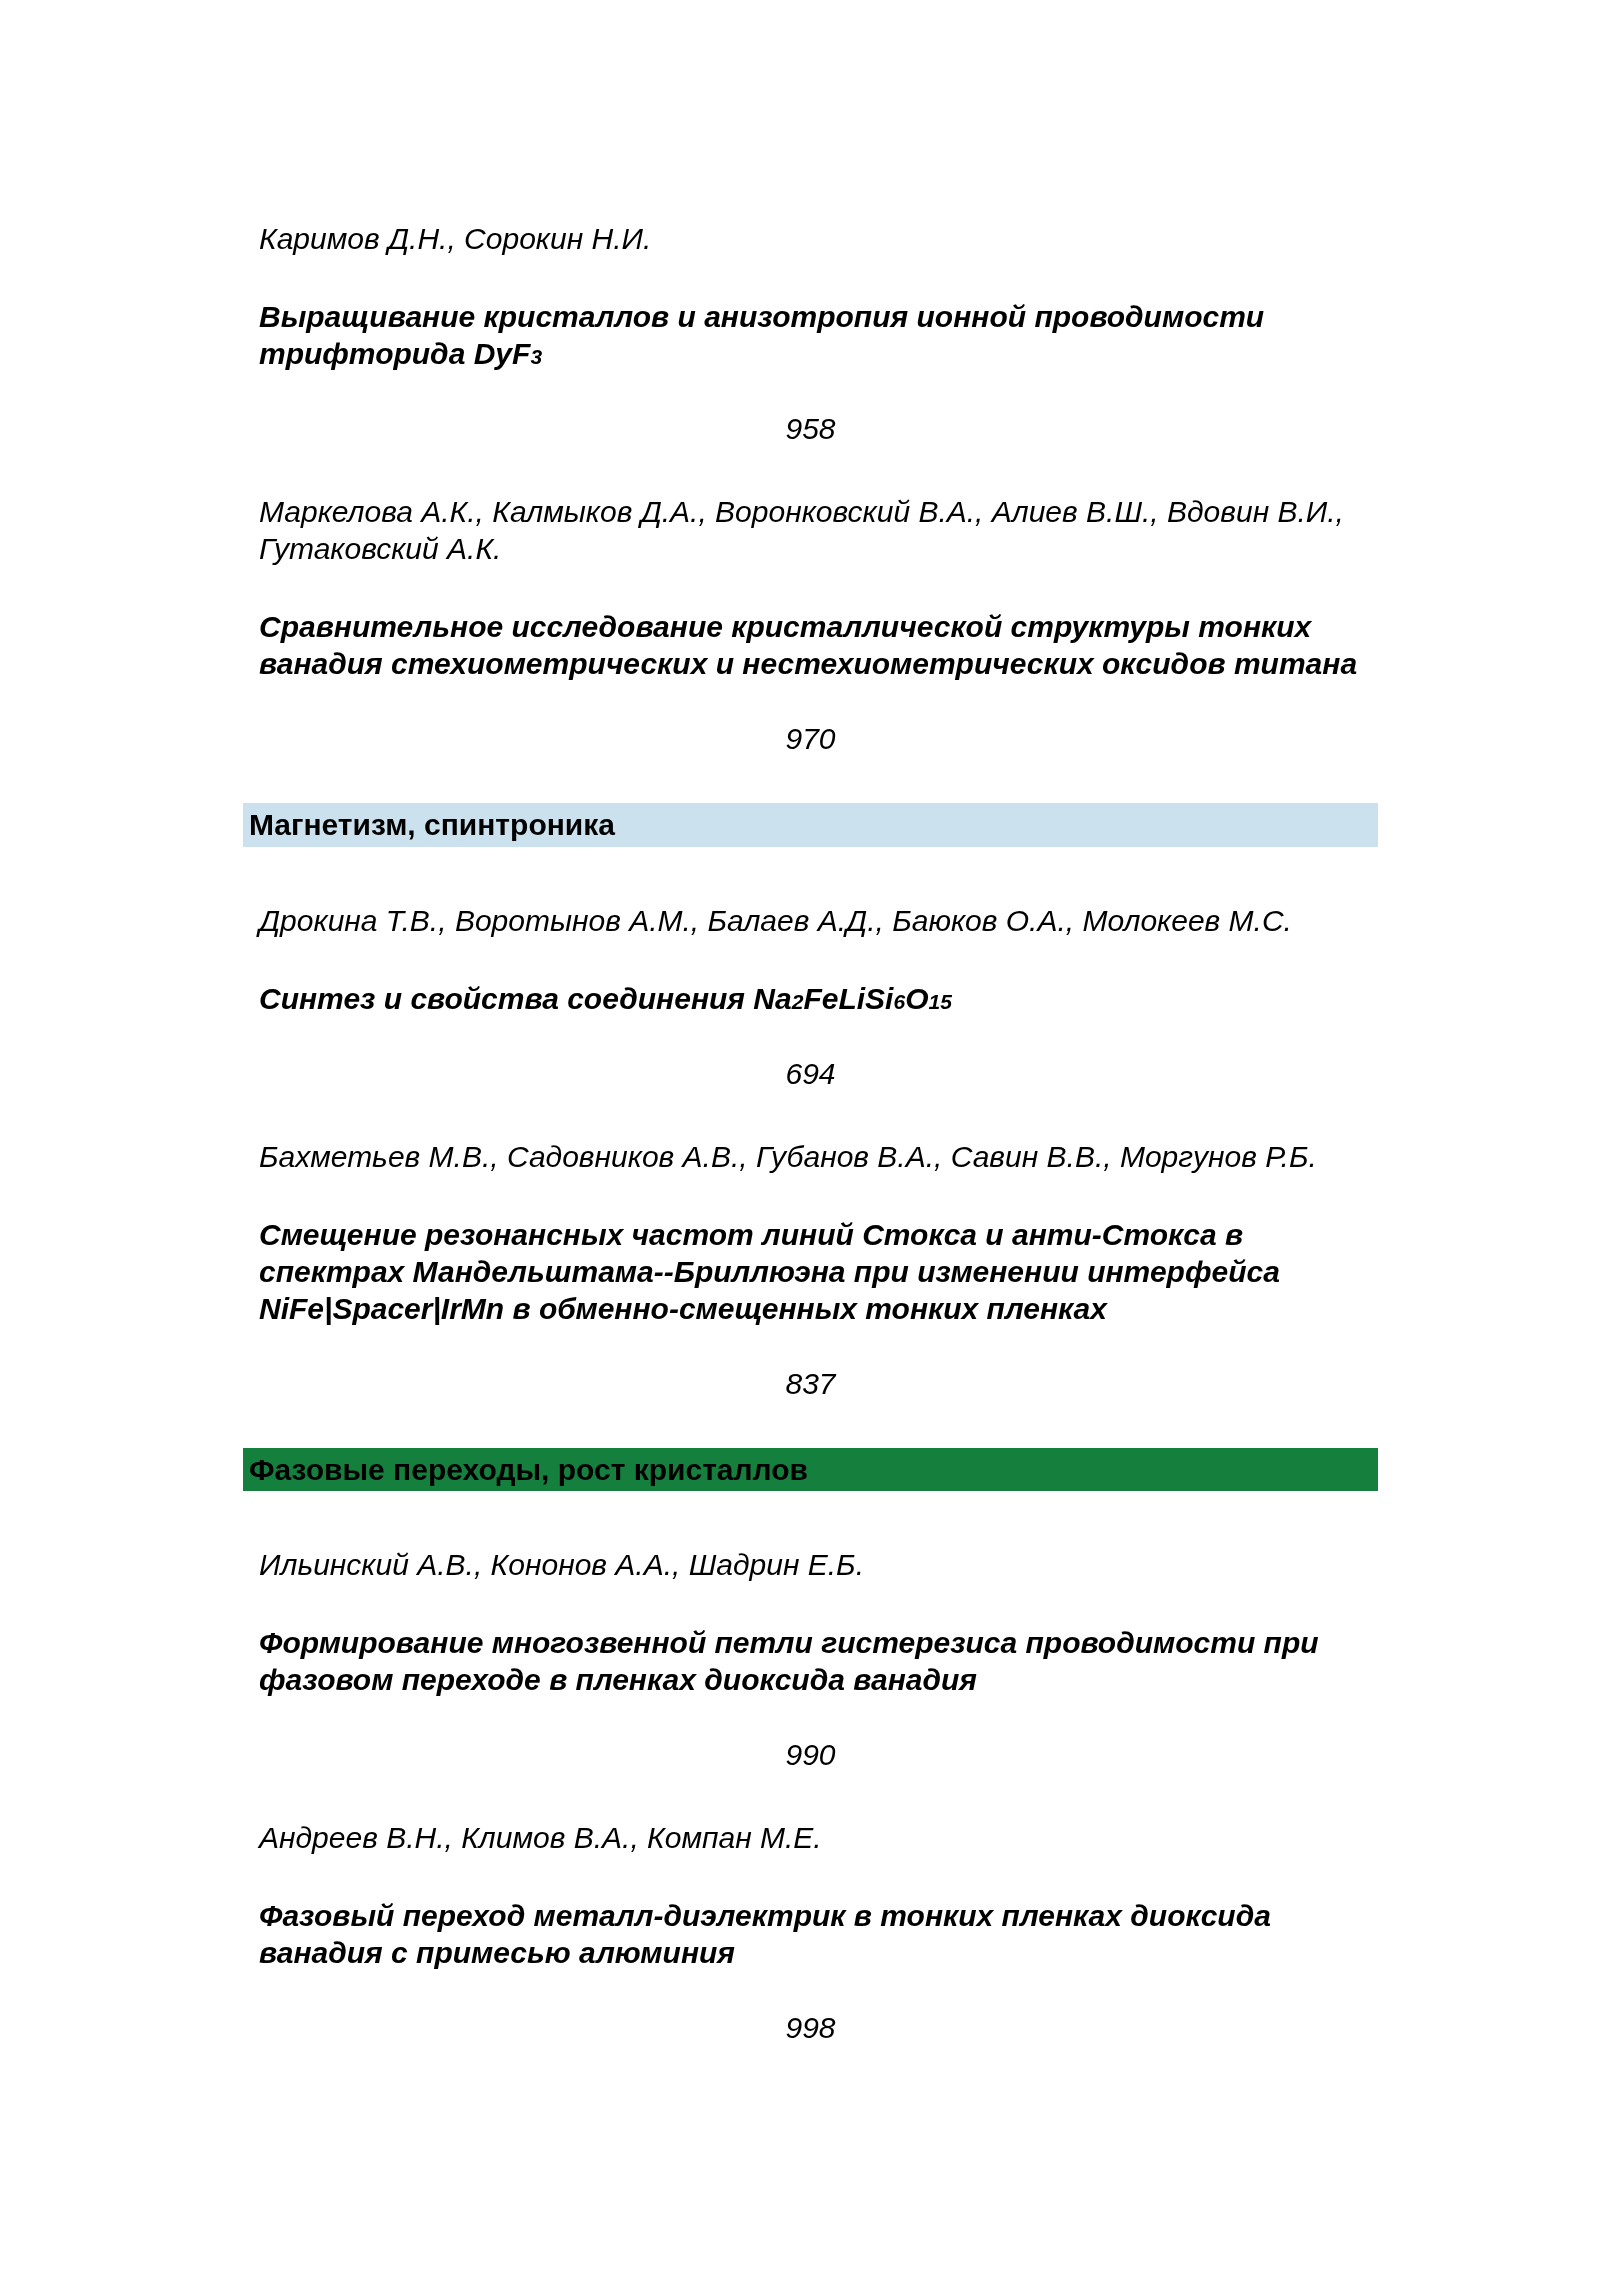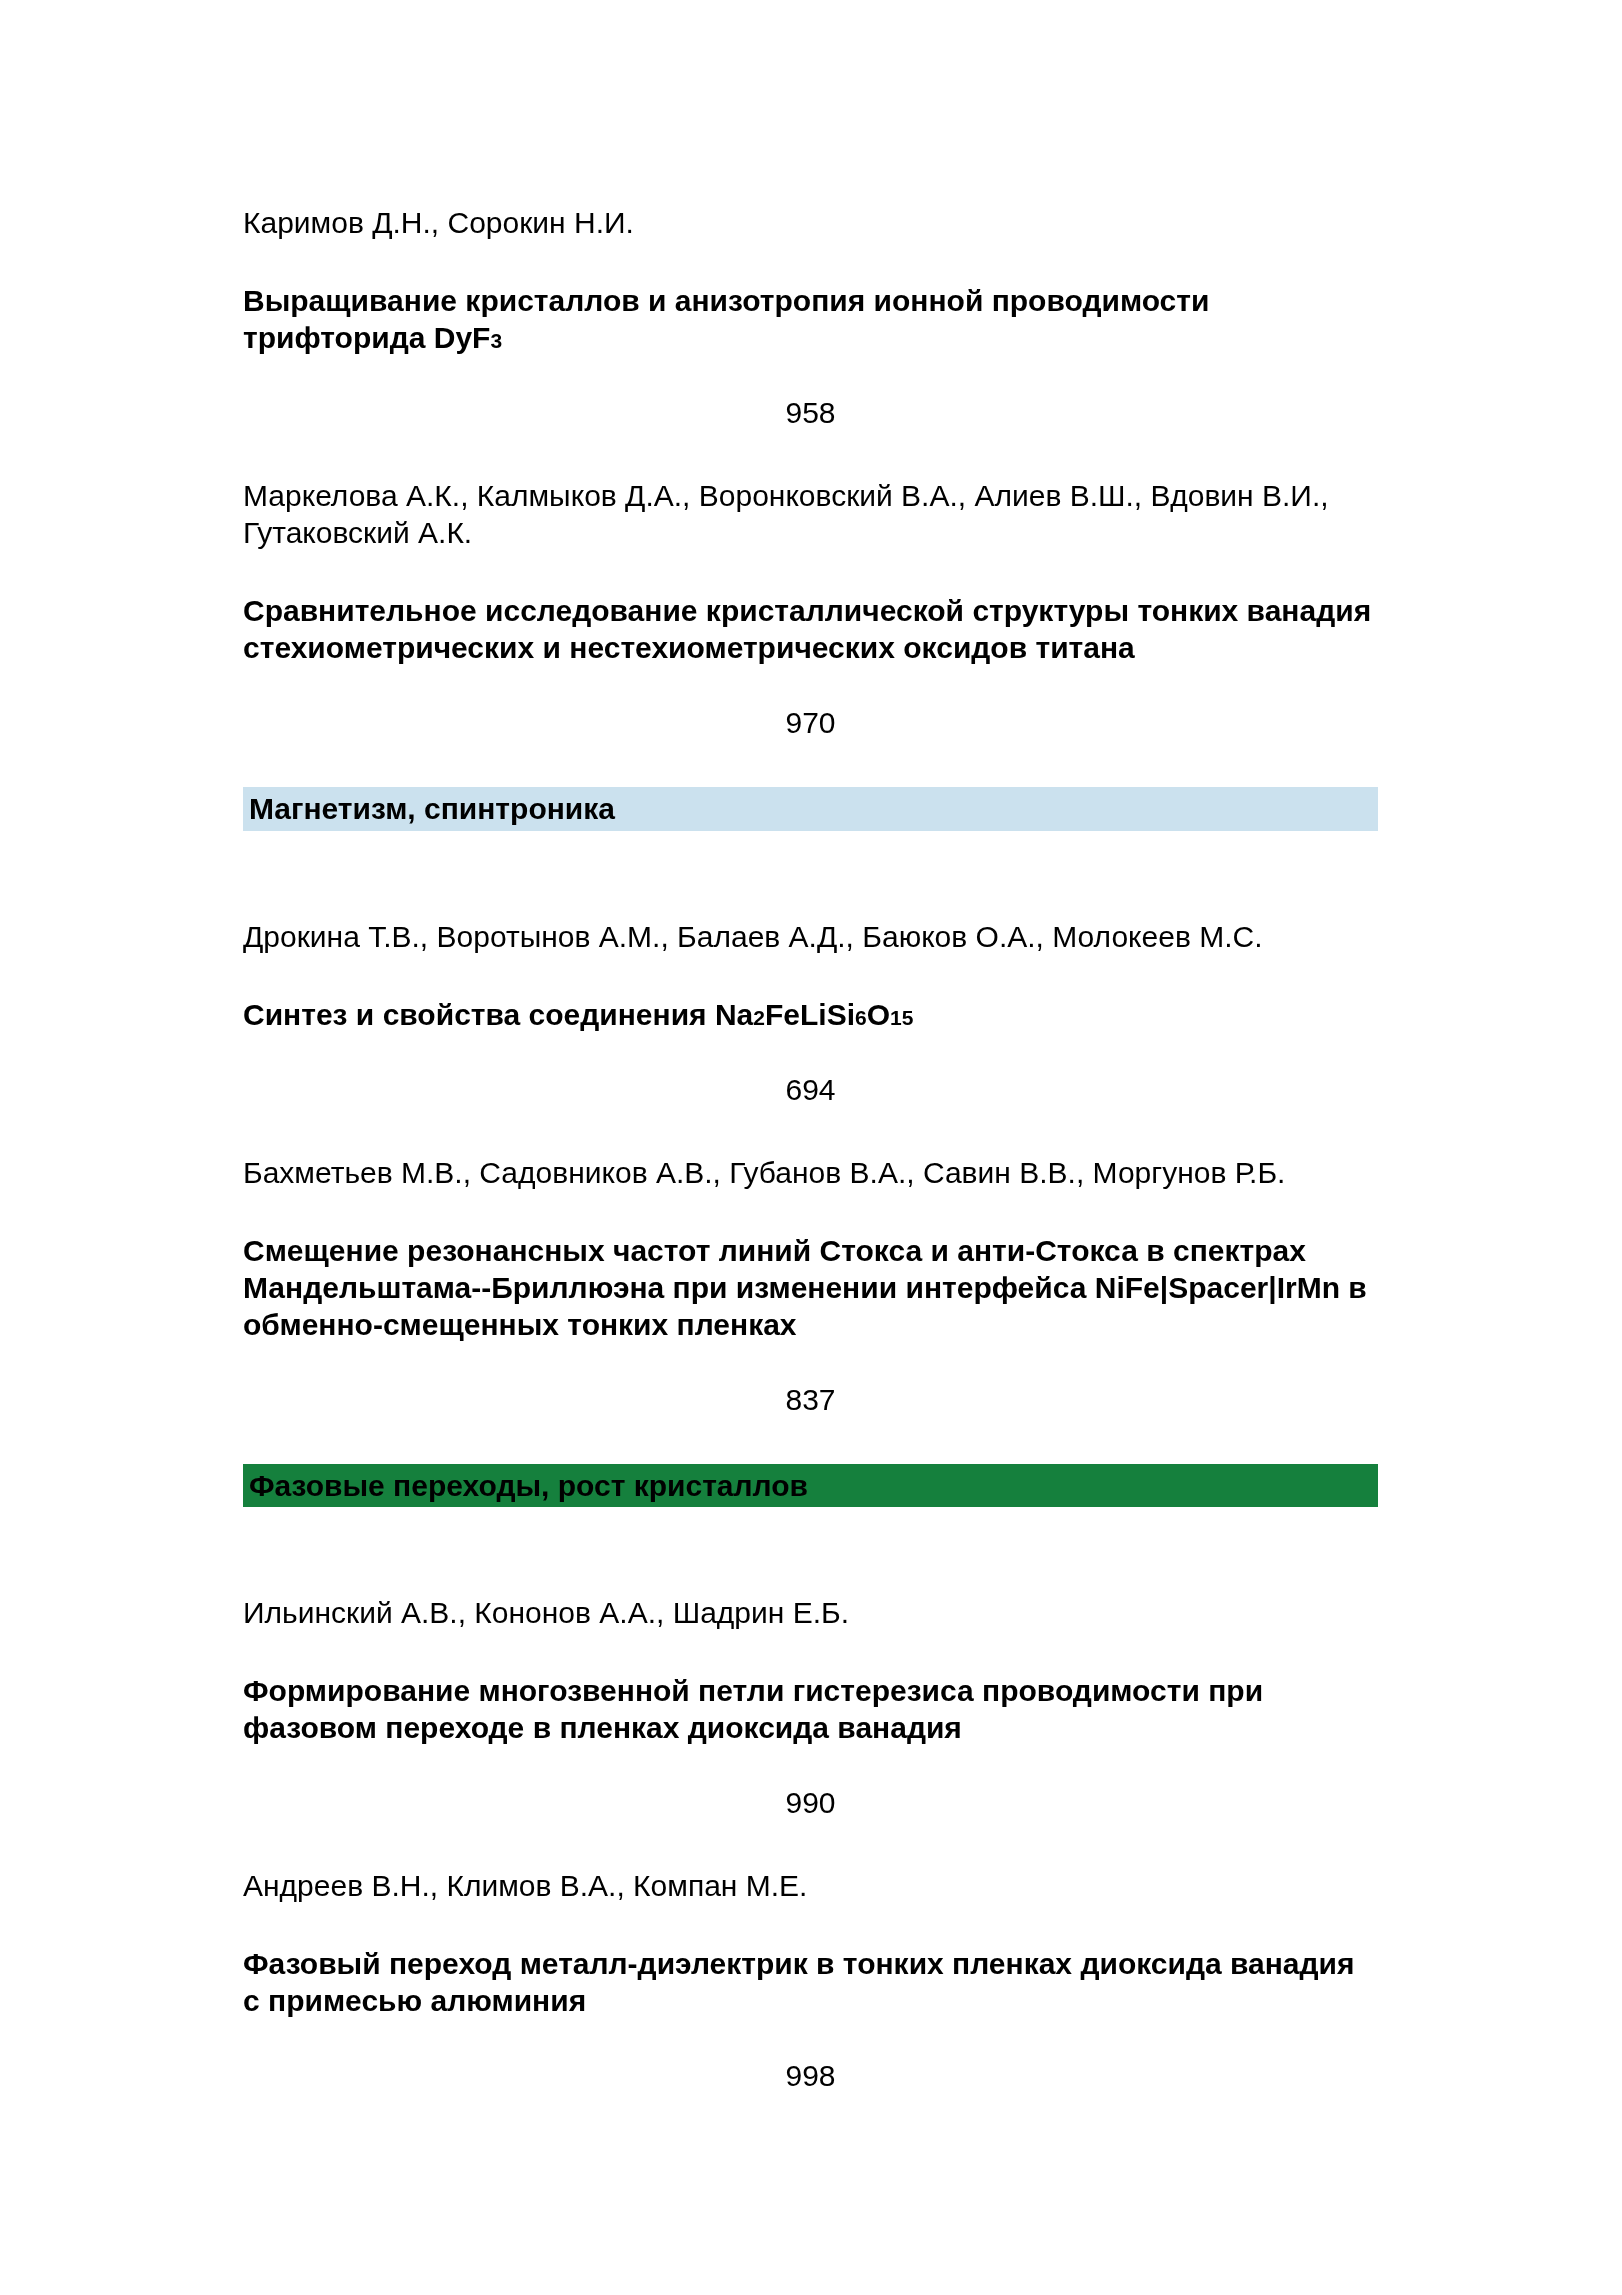--- a/index.html
+++ b/index.html
@@ -20,21 +20,21 @@
     width: 1623px;
     height: 2295px;
     background: #ffffff;
   }
   .content {
     position: absolute;
     left: 243px;
     top: 204px;
     width: 1135px;
   }
-  p { margin: 0; }
+  p { margin: 16px; font-style: italic; }
   .authors {
     font-size: 30px;
     line-height: 37px;
     font-weight: normal;
     margin-bottom: 41px;
   }
   .title {
     font-size: 30px;
     line-height: 37px;
     font-weight: bold;
@@ -50,21 +50,21 @@
     line-height: 37px;
     text-align: center;
     margin-bottom: 46px;
   }
   .section-header {
     background: #cbe1ee;
     font-size: 30px;
     line-height: 37px;
     font-weight: bold;
     padding: 3.3px 6.5px 3.3px 5.9px;
-    margin: 0 0 87px 0;
+    margin: 0 0 55px 0;
   }
 </style>
 </head>
 <body>
 
 <div class="page">
   <div class="content" id="toc-content">
   <div class="entry">
     <p class="authors">Каримов Д.Н., Сорокин Н.И.</p>
     <p class="title"><span>Выращивание кристаллов и анизотропия ионной проводимости трифторида DyF</span><sub>3</sub></p>

